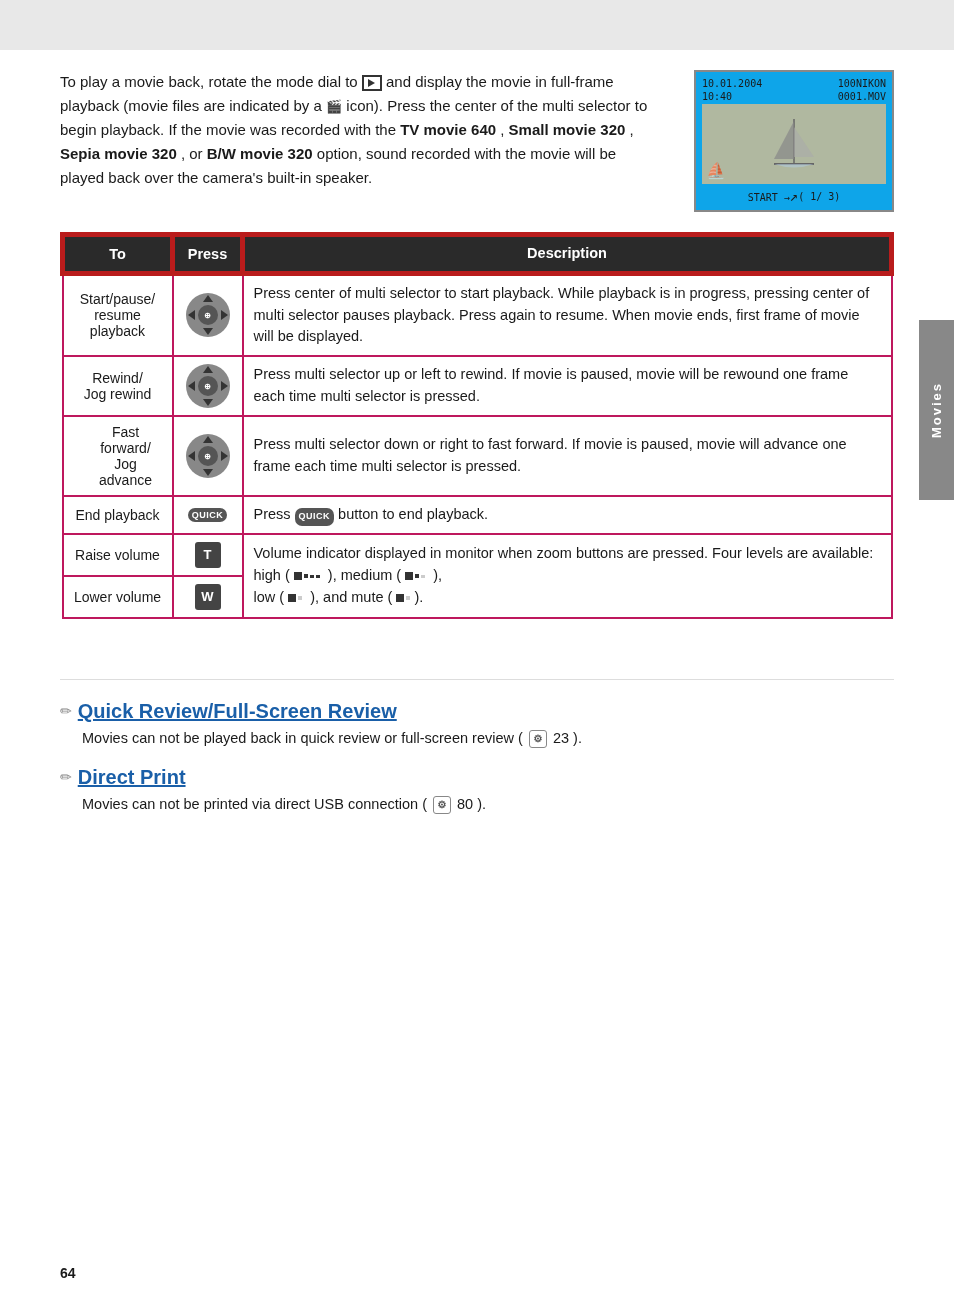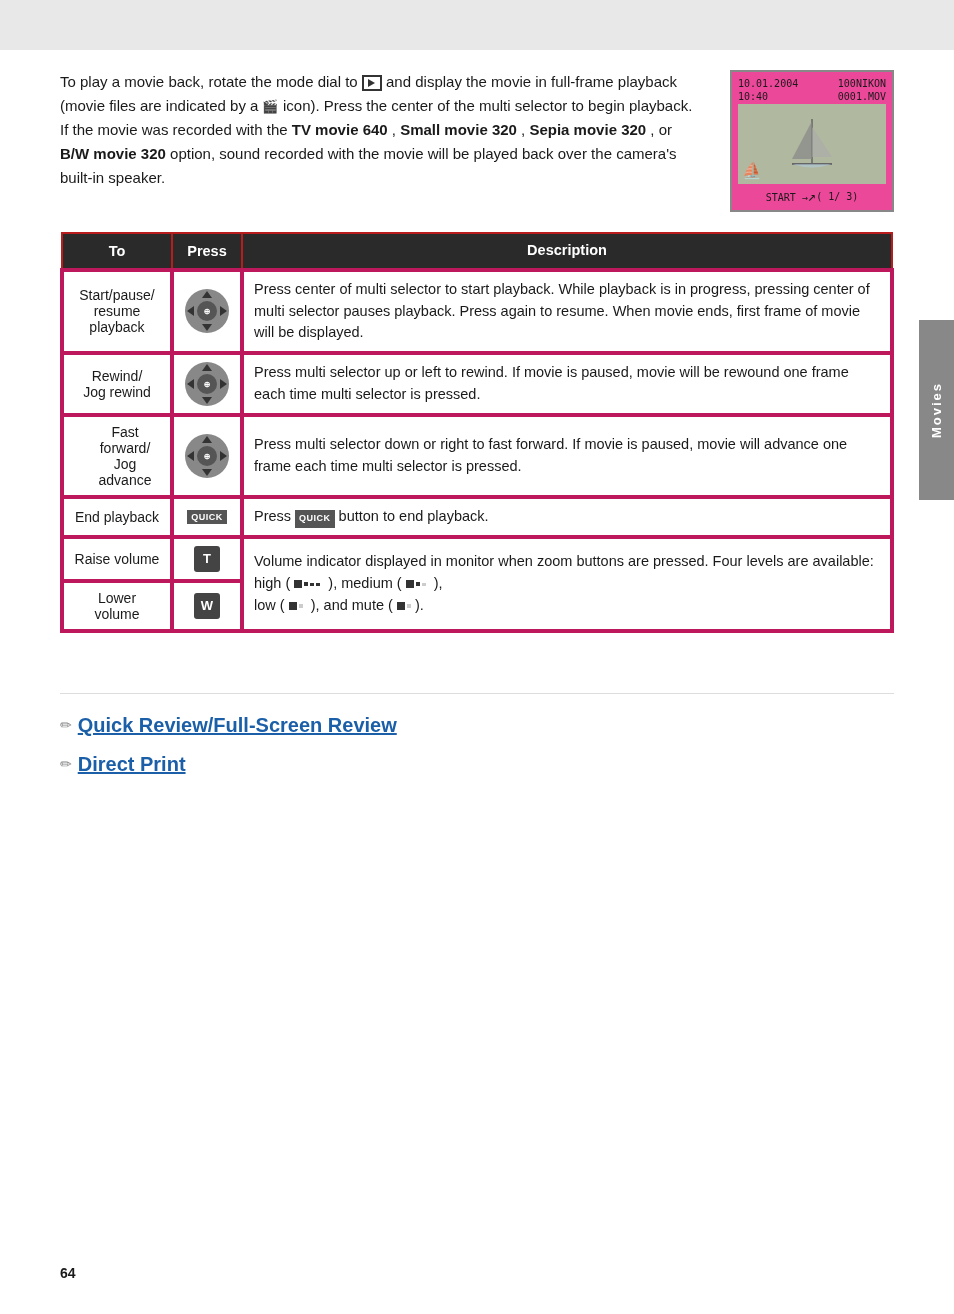--- a/index.html
+++ b/index.html
@@ -69,24 +69,24 @@
     .intro-text {
       flex: 1;
       line-height: 1.6;
       font-size: 15px;
     }
 
     .intro-text .bold { font-weight: bold; }
 
     
     .camera-lcd {
-      width: 164px;
+      width: 200px;
       flex-shrink: 0;
       border: 2px solid #888;
-      background: #ec4899;
+      background: #0ea5e9;
       padding: 6px;
       font-size: 11px;
       font-family: monospace;
       height: fit-content;
     }
 
     .lcd-top-bar {
       display: flex;
       justify-content: space-between;
       font-size: 10px;
@@ -117,25 +117,25 @@
       margin-bottom: 30px;
       font-size: 14.5px;
     }
 
     .data-table thead tr th {
       background: #2a2a2a;
       color: white;
       padding: 6px 10px;
       text-align: center;
       font-weight: bold;
-      border: 2px solid #b91c1c;
+      border: 5px solid #b91c1c;
     }
 
     .data-table tbody tr td {
-      border: 4px solid #be185d;
+      border: 2px solid #be185d;
       padding: 7px 10px;
       vertical-align: middle;
     }
 
     .data-table .col-to {
       width: 110px;
       text-align: center;
     }
 
     .data-table .col-press {
@@ -219,21 +219,21 @@
     }
 
     
     .quick-btn {
       display: inline-block;
       background: #555;
       color: white;
       font-size: 9px;
       font-weight: bold;
       padding: 2px 4px;
-      border-radius: 0;
+      border-radius: 7px;
       letter-spacing: 0.5px;
     }
 
     
     .t-btn {
       display: inline-flex;
       align-items: center;
       justify-content: center;
       width: 26px;
       height: 26px;
@@ -519,27 +519,39 @@
     </tbody>
   </table>
 
   <div class="notes-section">
 
     <div class="note-item">
       <div class="note-title">
         <span class="note-pencil-icon">✏</span>
         <span class="note-title-text">Quick Review/Full-Screen Review</span>
       </div>
+      <div class="note-body">
+        <span>Movies can not be played back in quick review or full-screen review (</span>
+        <span class="ref-icon">⚙</span>
+        <span>23</span>
+        <span>).</span>
+      </div>
     </div>
 
     <div class="note-item">
       <div class="note-title">
         <span class="note-pencil-icon">✏</span>
         <span class="note-title-text">Direct Print</span>
       </div>
+      <div class="note-body">
+        <span>Movies can not be printed via direct USB connection (</span>
+        <span class="ref-icon">⚙</span>
+        <span>80</span>
+        <span>).</span>
+      </div>
     </div>
   </div>
 
 </div>
 
 <div class="sidebar-container">
   <span class="sidebar-text">Movies</span>
 </div>
 
 <div class="page-number">64</div>

